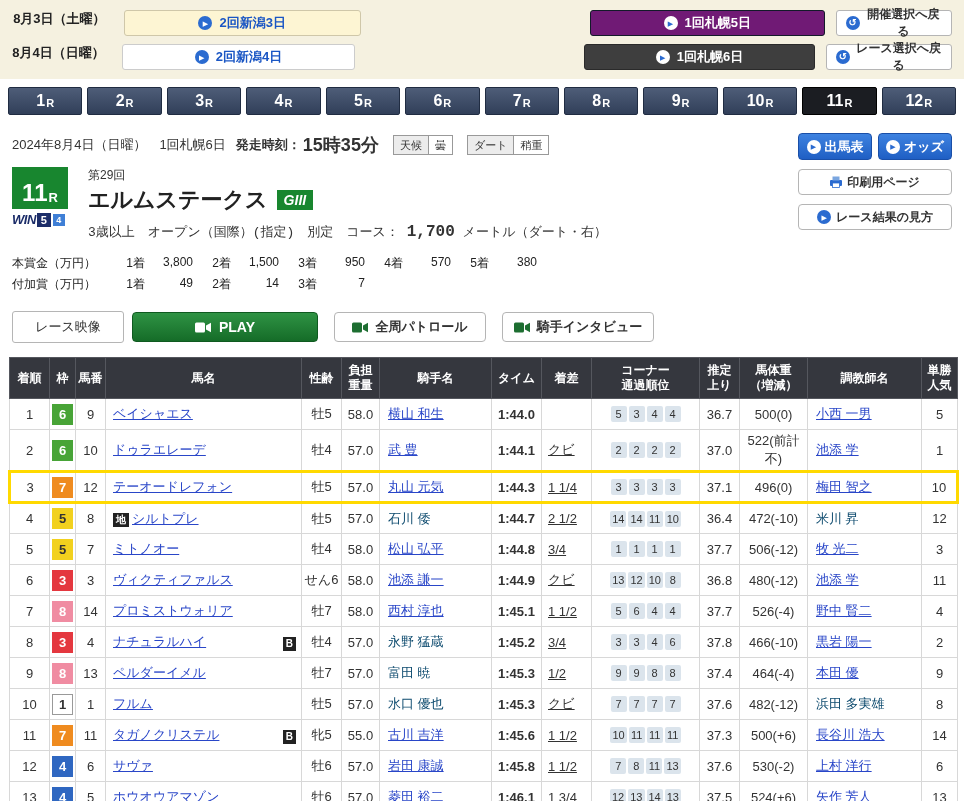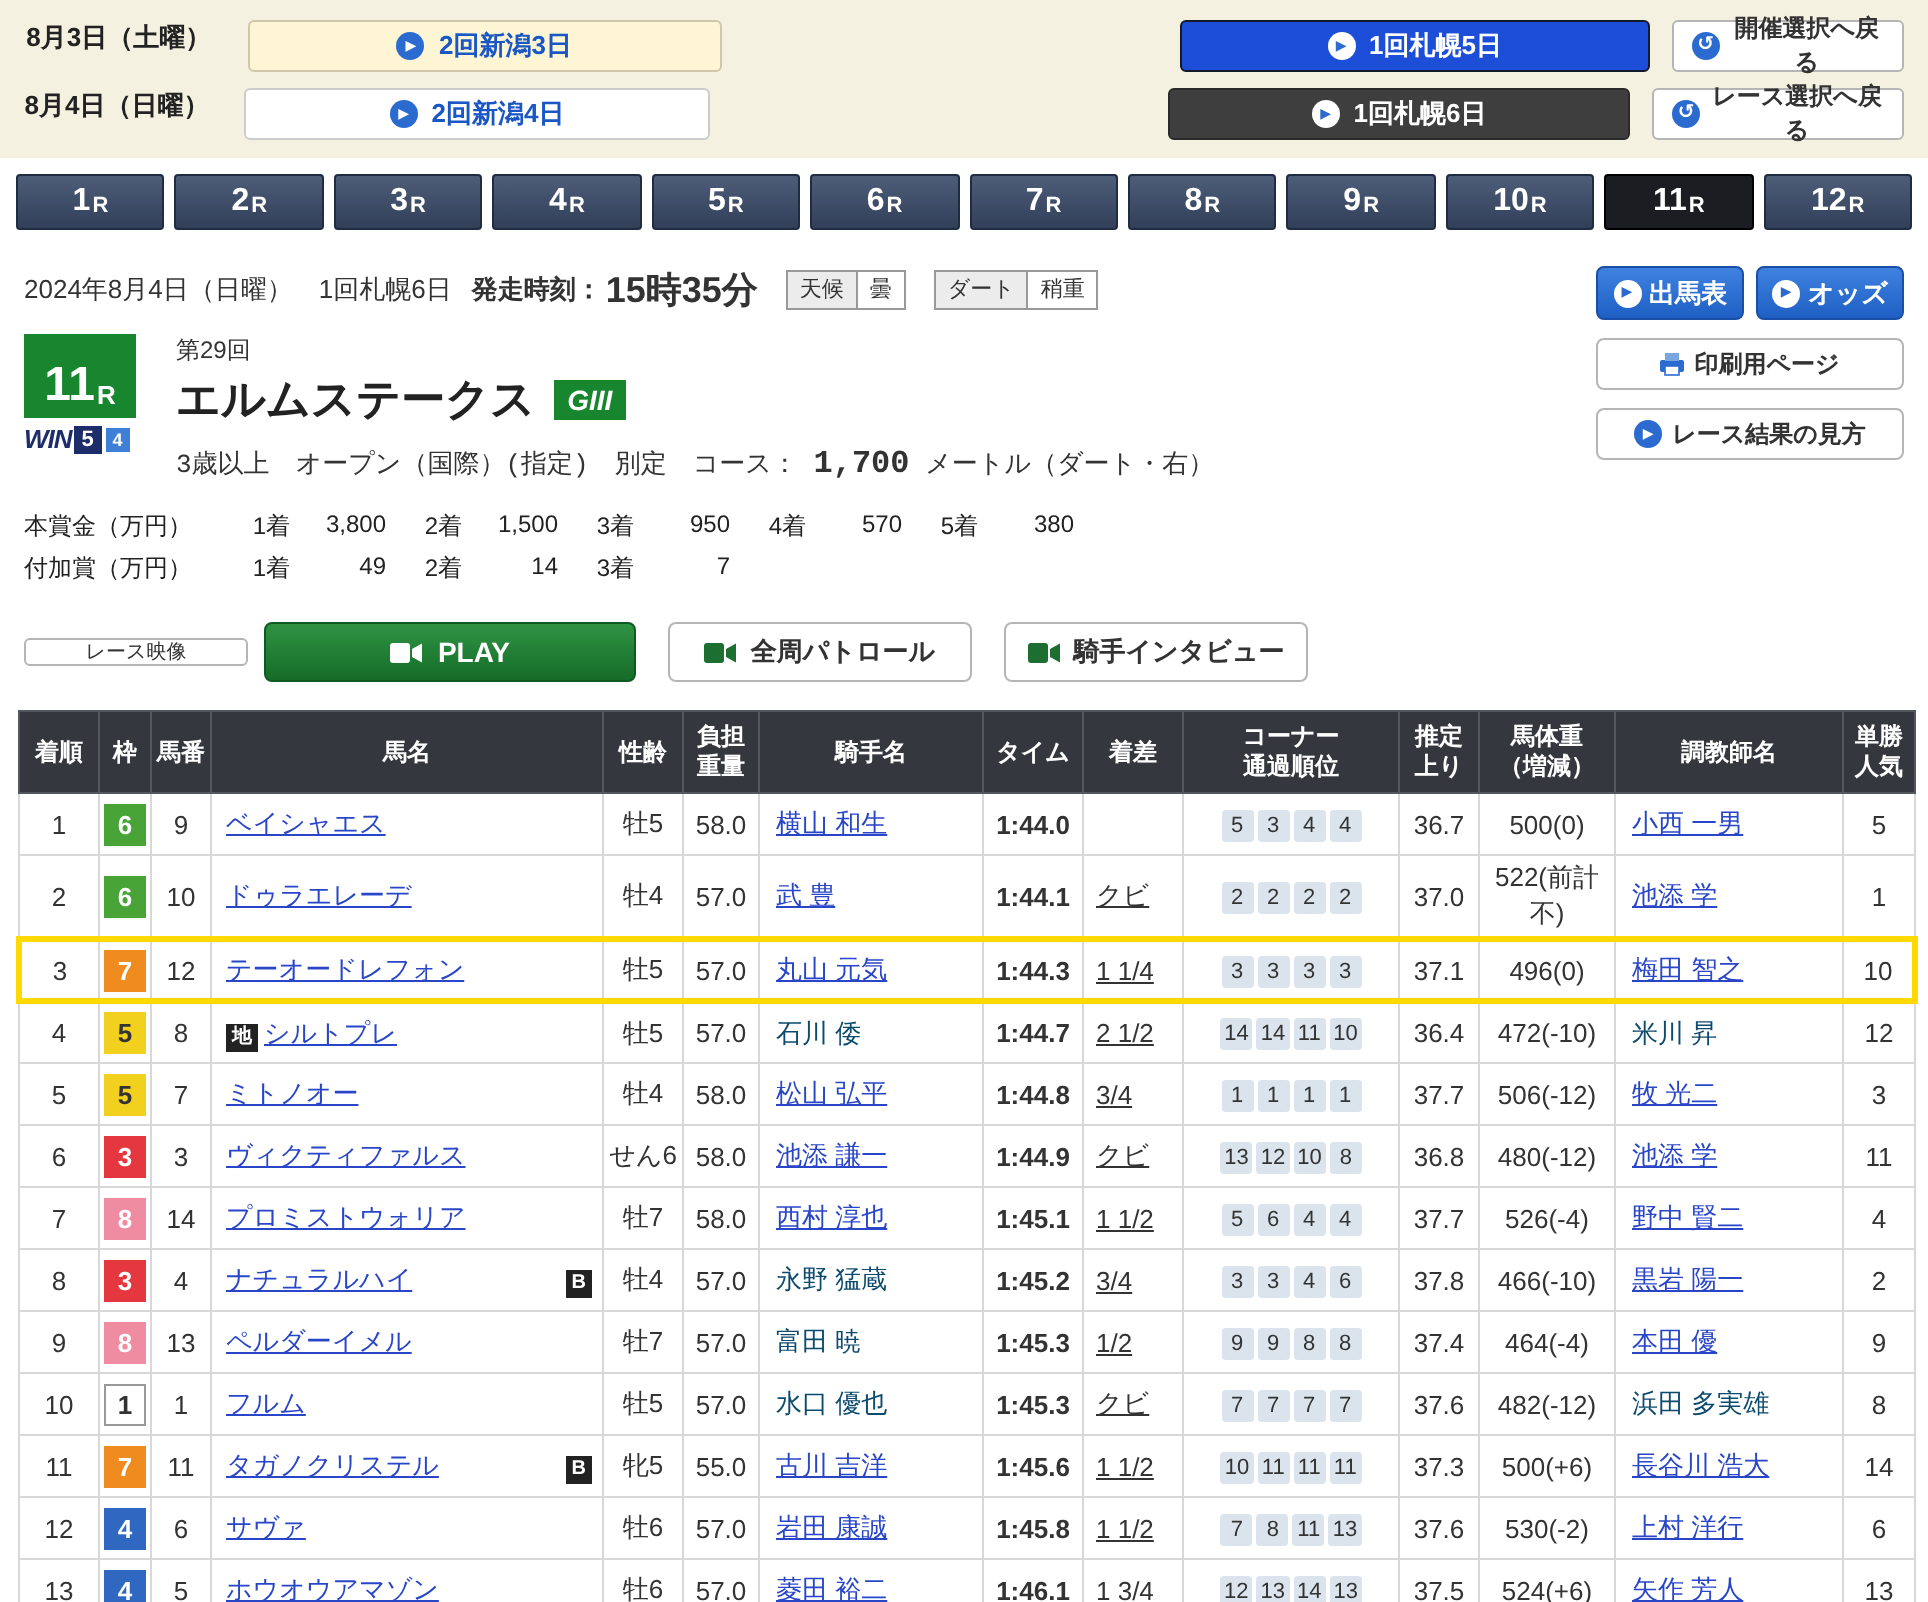--- a/index.html
+++ b/index.html
@@ -9,21 +9,21 @@
 
 .top-nav { background:#f5f1e0; padding:10px 12px 9px; }
 .nav-row { display:flex; align-items:flex-start; margin-bottom:8px;gap:11px; }
 .nav-row:last-child { margin-bottom:0; }
 .nav-date { width:102px; font-size:13px; font-weight:bold; color:#222; text-align:center; }
 .meet-btn { display:flex; align-items:center; justify-content:center; gap:7px; height:26px; font-size:13px; font-weight:bold; border-radius:3px; border:1px solid #cfc7a9; }
 .meet-btn.m1 { width:255px; margin-left:6px; }
 .meet-btn.m2 { width:253px; margin-left:218px; }
 .meet-btn.cream { background:#fdf5d3; color:#1a56c4; }
 .meet-btn.white { background:#fff; color:#1a56c4; border-color:#ccc; }
-.meet-btn.navy { background:#1d4ed8; color:#fff; border-color:#131a29; }
+.meet-btn.navy { background:#701a75; color:#fff; border-color:#131a29; }
 .meet-btn.black { background:#3e3e3e; color:#fff; border-color:#2a2a2a; }
 .back-btn { margin-left:auto; display:flex; align-items:center; gap:5px; height:26px; padding:0 9px; background:#fff; border:1px solid #b5b5b5; border-radius:3px; font-size:12px; color:#333; font-weight:bold; }
 .circle-icon { display:inline-flex; align-items:center; justify-content:center; width:14px; height:14px; border-radius:50%; background:#2b6bd0; color:#fff; font-size:7px; line-height:1; flex:0 0 auto; }
 .circle-icon.inverse { background:#fff; color:#2b6bd0; }
 .circle-icon.ret { font-size:10px; }
 
 
 .race-tabs { display:flex; gap:5px; padding:8px 8px 6px; background:#fff; }
 .tab { flex:1; height:28px; display:flex; align-items:center; justify-content:center; color:#fff; background:linear-gradient(#4e5d78,#313f59); border:1px solid #202c42; border-radius:2px; font-weight:bold; cursor:pointer; }
 .tab-num { font-size:16px; }
@@ -62,21 +62,21 @@
 
 
 .prize-block { padding:14px 12px 0; font-size:12px; color:#222; }
 .prize-row { display:flex; margin-bottom:4px; }
 .prize-label { width:95px; }
 .p-place { width:34px; text-align:right; margin-left:4px; }
 .p-val { width:48px; text-align:right; }
 
 
 .video-row { display:flex; align-items:center; padding:14px 12px 12px; }
-.video-label { width:112px; height:14px; border:1px solid #b5b5b5; border-radius:3px; display:flex; align-items:center; justify-content:center; font-size:10px; background:#fff; }
+.video-label { width:112px; height:32px; border:1px solid #b5b5b5; border-radius:3px; display:flex; align-items:center; justify-content:center; font-size:13px; background:#fff; }
 .play-btn { width:186px; height:30px; background:linear-gradient(#2f9344,#156c28); border:1px solid #0f5a20; border-radius:4px; color:#fff; font-weight:bold; font-size:14px; display:flex; align-items:center; justify-content:center; gap:8px; margin-left:8px; }
 .video-btn { width:152px; height:30px; background:#fff; border:1px solid #b5b5b5; border-radius:4px; font-size:13px; font-weight:bold; color:#333; display:flex; align-items:center; justify-content:center; gap:7px; margin-left:16px; }
 .play-btn .cam { fill:#fff; }
 .video-btn .cam { fill:#1d6e31; }
 
 
 .results { width:948px; margin:2px 8px 0; border-collapse:collapse; table-layout:fixed; }
 .results th { background:#35373e; color:#fff; font-size:12px; font-weight:bold; border:1px solid #55575e; padding:5px 1px; line-height:1.25; white-space:pre-line; }
 .results td { border:1px solid #d8d8d8; font-size:13px; text-align:center; padding:2px 2px; height:31px; }
 .results col:nth-child(1){width:40px} .results col:nth-child(2){width:26px}

